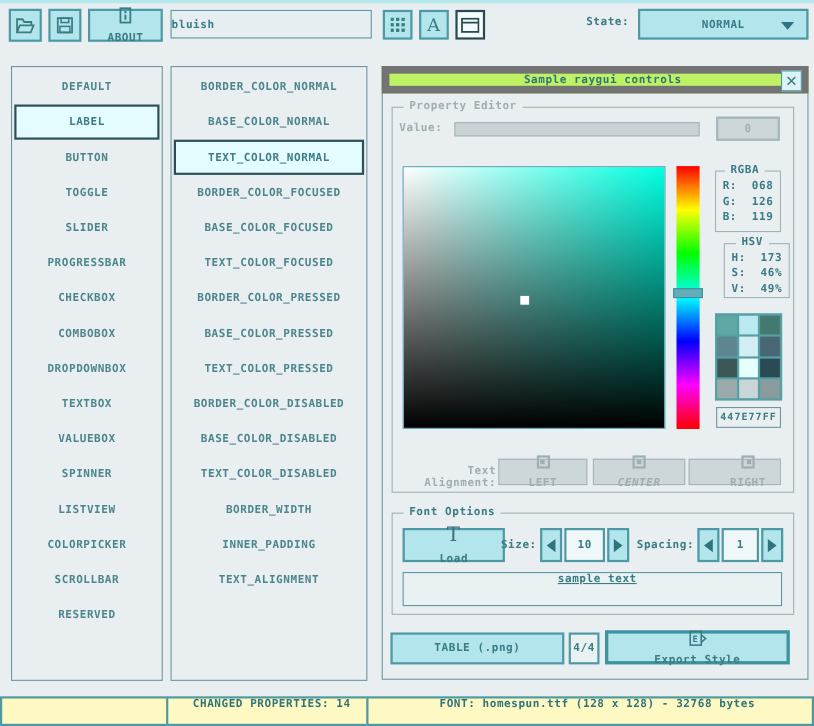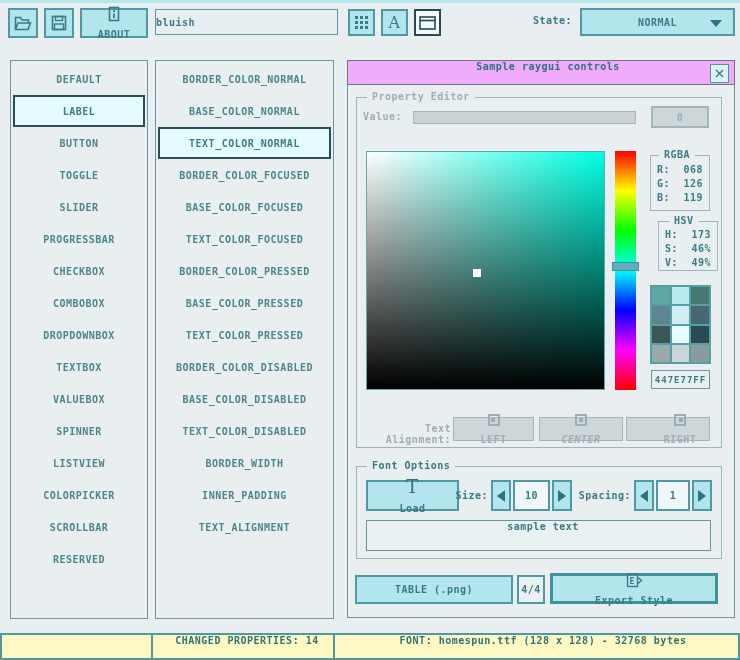--- a/index.html
+++ b/index.html
@@ -41,21 +41,21 @@
   }
   .li.sel {
     background:#E4FBFF; border:2px solid #2E4E56; color:#3E7D85;
     margin:0 2px;
   }
 
   
   .panel { background:#E9EEF1; border:1px solid #6E96A0; }
   .titlebar {
     left:-1px; top:-1px; width:388px; height:25px;
-    background:#f0abfc; border:1px solid #737373;
+    background:#bef264; border:7px solid #737373;
     display:flex; align-items:center; padding-left:14px; color:#2F747C;
   }
   .closebtn {
     left:362px; top:3px; width:19px; height:19px;
     background:#DDF4F7; border:1px solid #4E99A4;
     display:flex; align-items:center; justify-content:center;
   }
   .group { border:1px solid #9FB2B8; }
   .group-label {
     position:absolute; top:-7px; left:10px; background:#E9EEF1;
@@ -97,21 +97,21 @@
   .align-ico i { position:absolute; width:4px; height:4px; background:#9FAEB3; top:2px; }
   .align-ico.l i { left:1px; } .align-ico.c i { left:2px; } .align-ico.r i { right:1px; }
 
   .valbox { background:#F0F7F9; border:2px solid #4E99A4;
     display:flex; align-items:center; justify-content:center; }
   .caret-left { width:0;height:0;border-top:6px solid transparent;border-bottom:6px solid transparent;border-right:8px solid #2F747C; }
   .caret-right{ width:0;height:0;border-top:6px solid transparent;border-bottom:6px solid transparent;border-left:8px solid #2F747C; }
   .ticon { font-family:"DejaVu Serif", serif; font-weight:normal; font-size:18px; color:#3F6E77; line-height:1; }
 
   .textbox { background:#E9F1F3; border:1px solid #5E98A2;
-    display:flex; align-items:center; padding-left:9px; }
+    display:flex; align-items:center; padding-left:9px;text-decoration:underline; }
 
   .export-btn { border-width:3px; border-color:#3E939E; }
 
   
   .statcell {
     top:633px; height:27px; background:#fef9c3; border:2px solid #4E99A4;
     display:flex; align-items:center; color:#2F747C;
   }
   svg { display:block; }
 </style>

